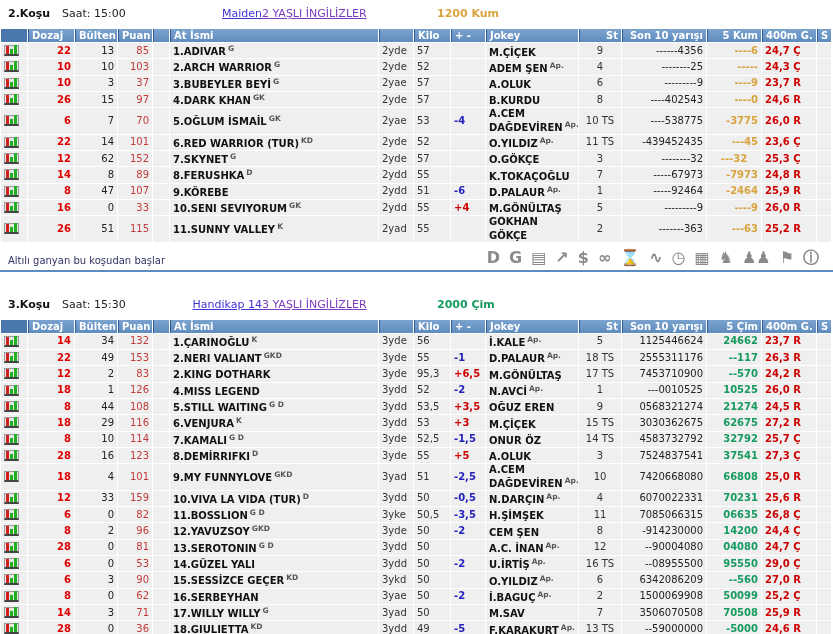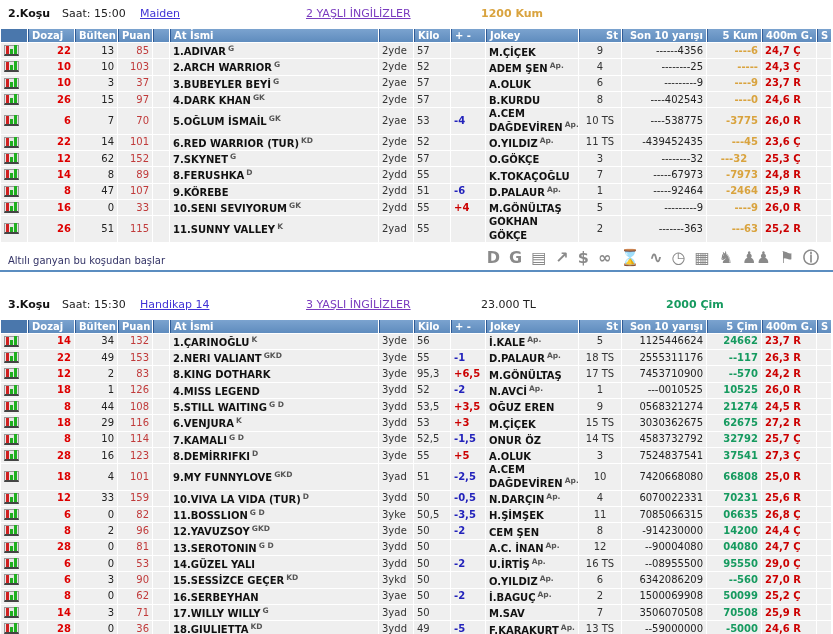--- a/index.html
+++ b/index.html
@@ -4,22 +4,22 @@
 <style>
   * { margin:0; padding:0; box-sizing:border-box; }
   html,body { width:833px; height:634px; overflow:hidden; background:#fff;
               font-family:"DejaVu Sans","Liberation Sans",sans-serif; }
   .page { width:833px; padding-top:7px; }
 
   
   .race-info { display:flex; align-items:baseline; height:18px; font-size:11px; color:#222; }
   .ri-no     { margin-left:8px; width:54px; font-weight:bold; color:#111; }
   .ri-time   { width:78px; }
-  .ri-type   { width:122px; }
-  .ri-class  { width:175px;margin-left:44px; }
+  .ri-type   { width:122px;text-align:right; }
+  .ri-class  { width:175px; }
   .ri-prize  { width:185px; }
   .ri-dist   { width:110px; font-weight:bold; }
   a.rlink { text-decoration:underline; cursor:pointer; }
   a.type-link  { color:#4133d6; }
   a.class-link { color:#7a3bbf; }
 
   
   table { border-collapse:separate; border-spacing:1px; table-layout:fixed;
           width:832px; background:#fff; margin-top:3px; }
   th { background:linear-gradient(#7ba3cf,#5f8cbe); color:#fff; font-size:10px; font-weight:bold;
@@ -323,21 +323,20 @@
     </div>
     <div class="rule"></div>
   </section>
 
   <section class="race">
     <div class="race-info">
       <span class="ri-no">3.Koşu</span>
       <span class="ri-time">Saat: 15:30</span>
       <span class="ri-type"><a class="rlink type-link">Handikap 14</a></span>
       <span class="ri-class"><a class="rlink class-link">3 YAŞLI İNGİLİZLER</a></span>
-      <span class="ri-prize">23.000 TL</span>
       <span class="ri-dist" style="color: rgb(22, 154, 95);">2000 Çim</span>
     </div>
     <table>
       <colgroup>
           <col style="width:26px">
           <col style="width:46px">
           <col style="width:42px">
           <col style="width:34px">
           <col style="width:16px">
           <col style="width:208px">
@@ -404,21 +403,21 @@
     <td class="num last5" style="color: rgb(22, 154, 95);">--117</td>
     <td class="g400">26,3 R</td>
     <td></td>
   </tr>
           <tr>
     <td><span class="stat-icon"><i class="b1"></i><i class="b2"></i><i class="b3"></i></span></td>
     <td class="num dozaj">12</td>
     <td class="num bulten">2</td>
     <td class="num puan">83</td>
     <td></td>
-    <td class="name"><span>8.KING DOTHARK</span><sup></sup></td>
+    <td class="name"><span>2.KING DOTHARK</span><sup></sup></td>
     <td>3yde</td>
     <td>95,3</td>
     <td class="delta pos">+6,5</td>
     <td class="jockey"><span>M.GÖNÜLTAŞ</span><sup></sup></td>
     <td class="st">17 TS</td>
     <td class="num son10">7453710900</td>
     <td class="num last5" style="color: rgb(22, 154, 95);">--570</td>
     <td class="g400">24,2 R</td>
     <td></td>
   </tr>

